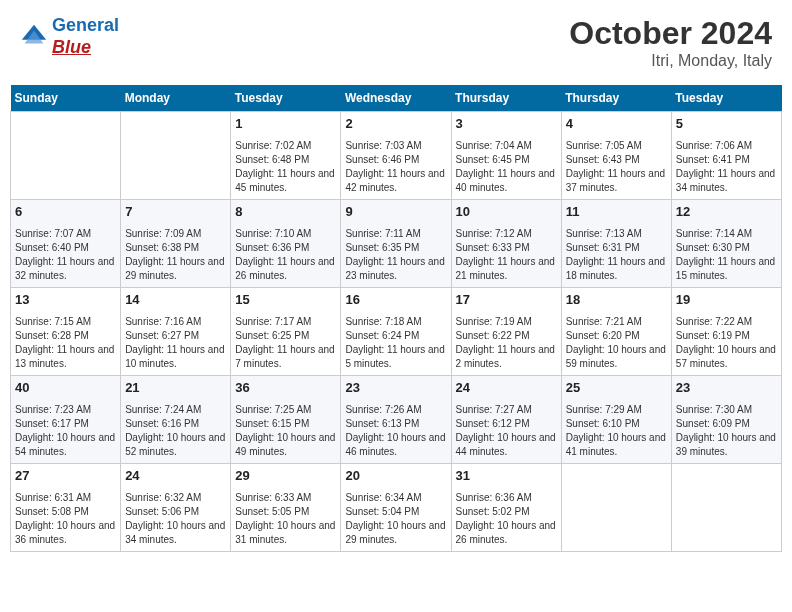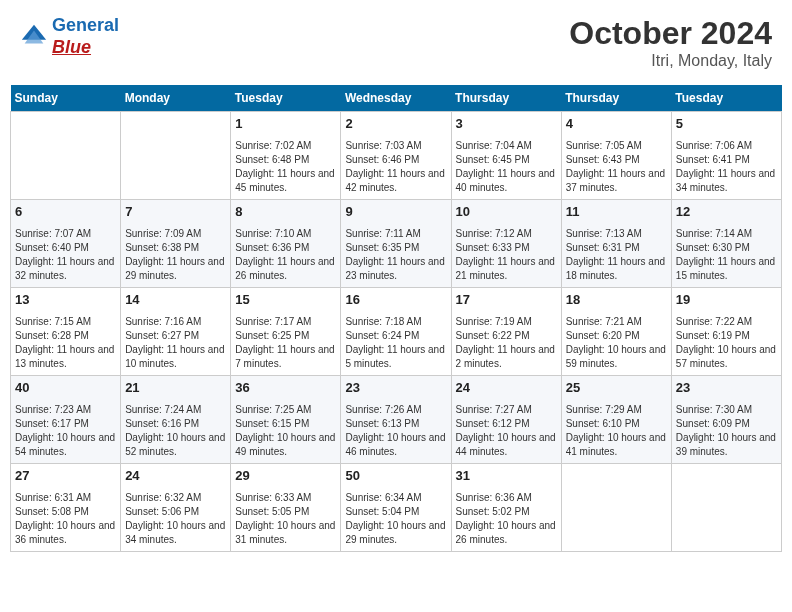--- a/index.html
+++ b/index.html
@@ -245,21 +245,21 @@
         </td>
         <td>
           <div class="day-number">24</div>
           <div class="day-info">Sunrise: 6:32 AM<br>Sunset: 5:06 PM<br>Daylight: 10 hours and 34 minutes.</div>
         </td>
         <td>
           <div class="day-number">29</div>
           <div class="day-info">Sunrise: 6:33 AM<br>Sunset: 5:05 PM<br>Daylight: 10 hours and 31 minutes.</div>
         </td>
         <td>
-          <div class="day-number">50</div>
+          <div class="day-number">20</div>
           <div class="day-info">Sunrise: 6:34 AM<br>Sunset: 5:04 PM<br>Daylight: 10 hours and 29 minutes.</div>
         </td>
         <td>
           <div class="day-number">31</div>
           <div class="day-info">Sunrise: 6:36 AM<br>Sunset: 5:02 PM<br>Daylight: 10 hours and 26 minutes.</div>
         </td>
         <td class="empty-cell"></td>
         <td class="empty-cell"></td>
       </tr>
     </tbody>

